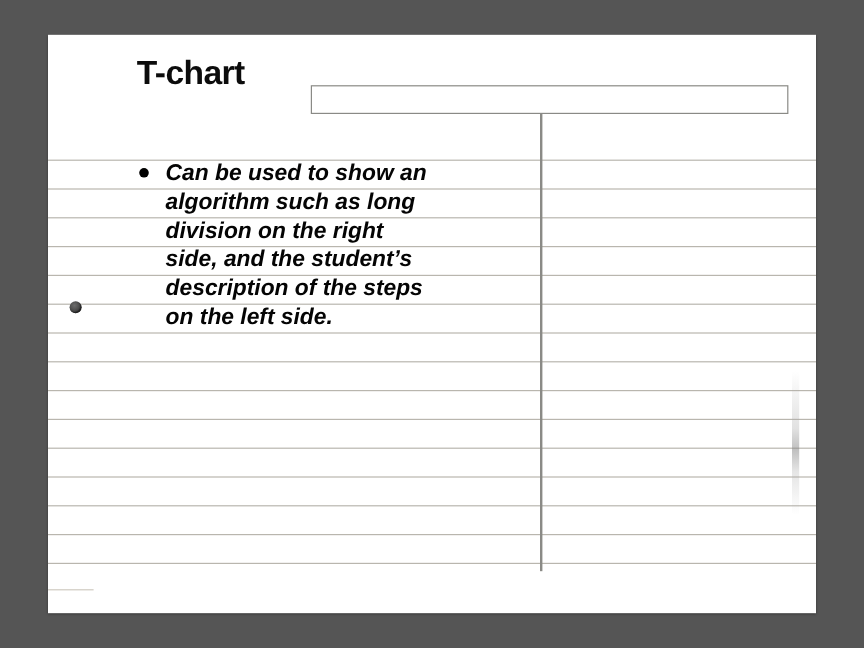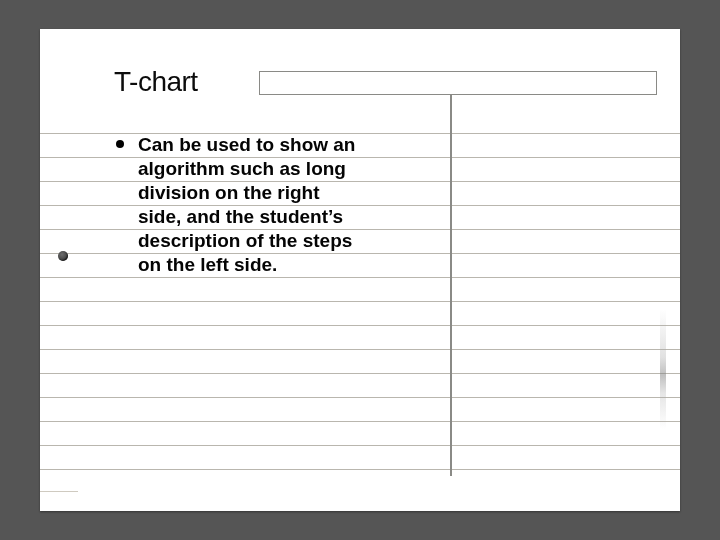--- a/index.html
+++ b/index.html
@@ -42,32 +42,33 @@
   .margin-line {
     position: absolute;
     left: 0;
     top: 462px;
     width: 38px;
     border-top: 1px solid #cfcac0;
   }
   .title {
     position: absolute;
     left: 74px;
-    top: 37px;
+    top: 16px;
     font-size: 28px;
-    font-weight: normal;
+    font-weight: bold;
     color: #0c0c0c;
     letter-spacing: -0.5px;
     text-align: right;
   }
   .bullet-block {
     position: absolute;
     left: 76px;
     top: 104px;
     width: 280px;
+    font-style: italic;
   }
   .bullet-item {
     display: flex;
     align-items: flex-start;
   }
   .bullet-dot {
     width: 8px; height: 8px;
     border-radius: 50%;
     background: #000;
     margin-top: 7px;

